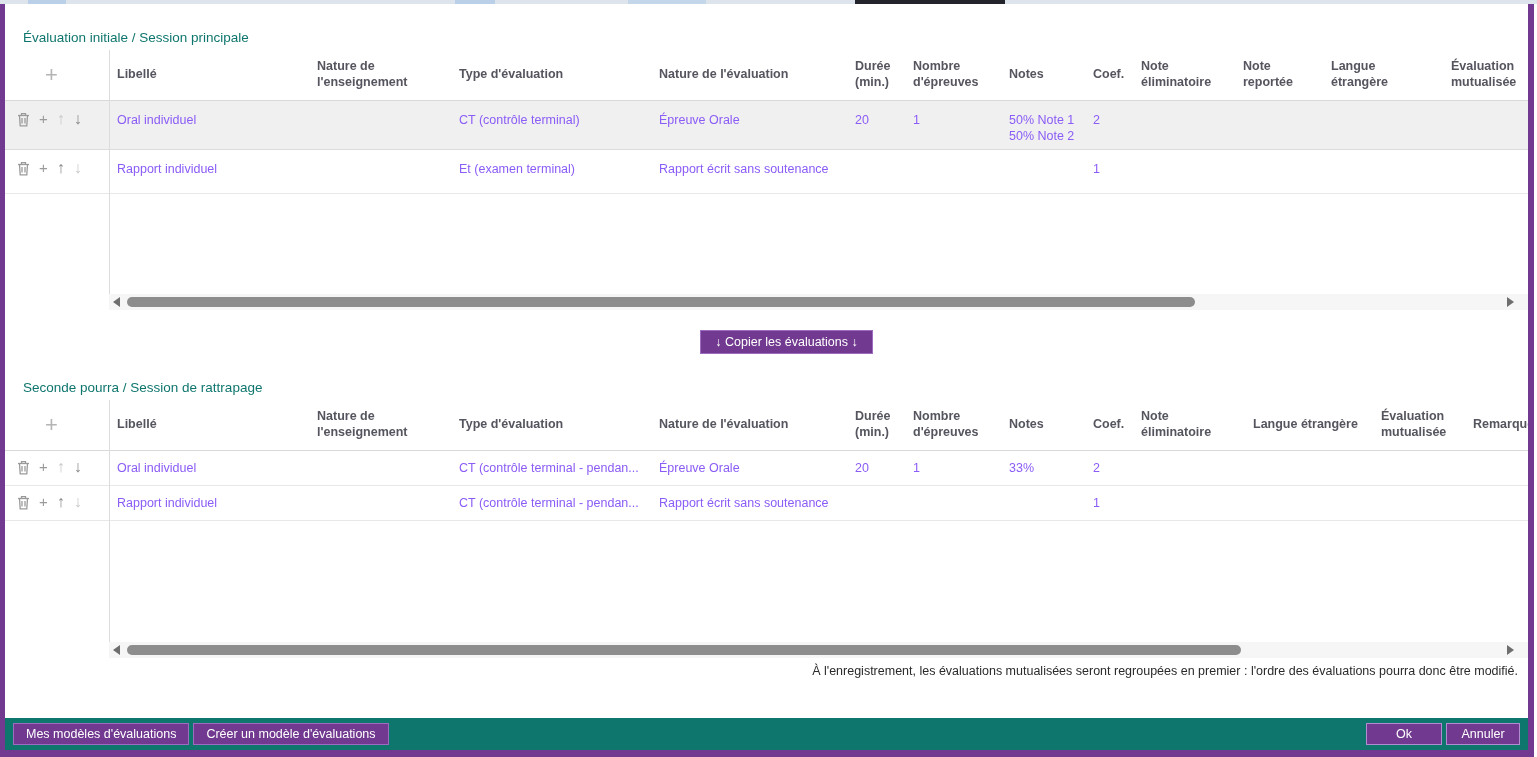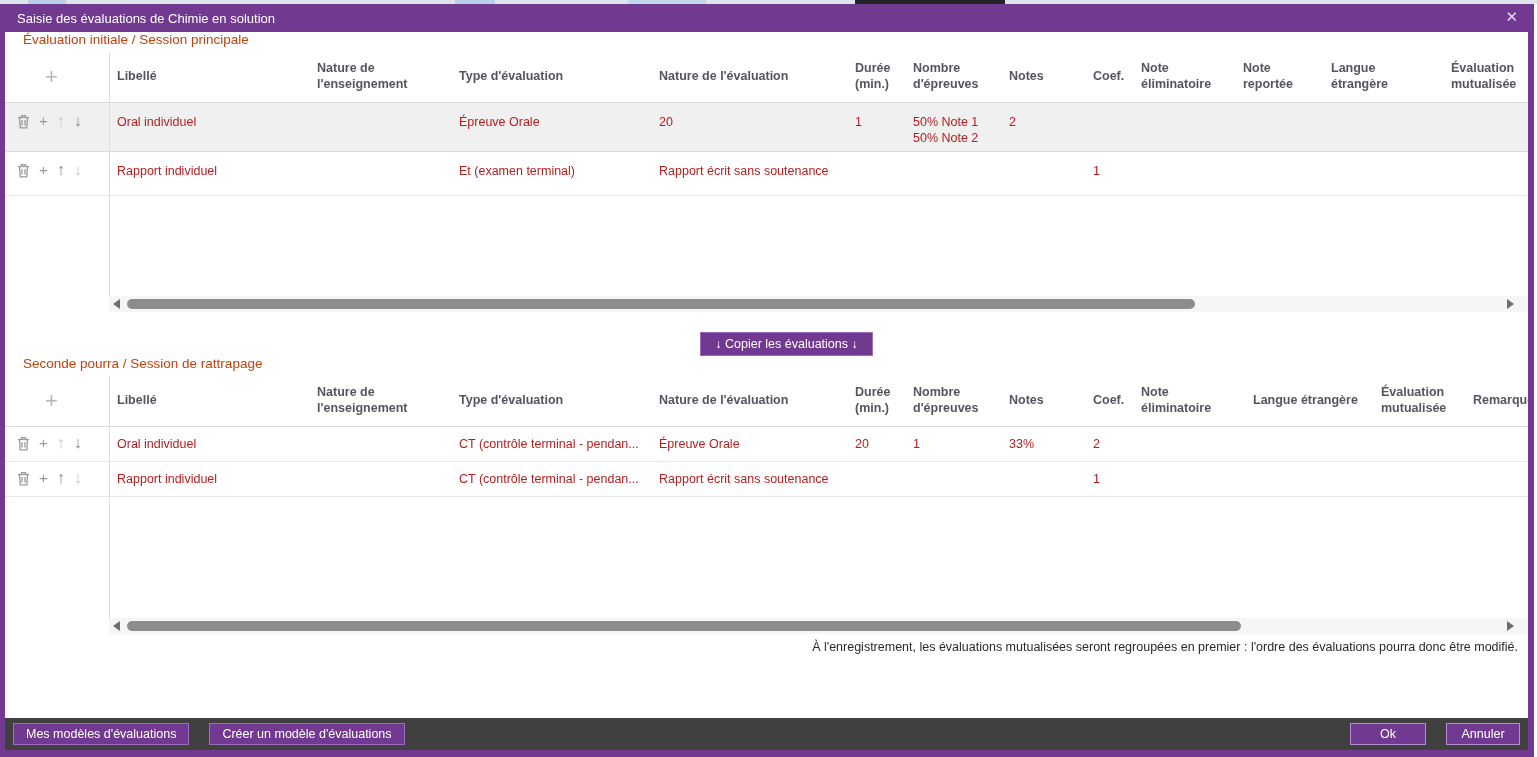--- a/index.html
+++ b/index.html
@@ -19,39 +19,39 @@
   .titlebar { height:28px; background:#71398f; color:#fff; font-size:13px; display:flex; align-items:center;
               padding:0 12px; flex:0 0 auto; position:relative; }
   .titlebar .close { position:absolute; right:10px; top:4px; font-size:15px; font-weight:bold; color:#ead9f5; cursor:pointer; }
 
   .content { flex:1 1 auto; background:#fff; position:relative; }
 
   .breadcrumb { margin:8px 8px 0 8px; height:26px; background:#f8f3da; font-size:12.5px; color:#1c1c24;
                 display:flex; align-items:center; padding:0 8px; white-space:nowrap; overflow:hidden; }
   .breadcrumb b { font-weight:bold; }
 
-  .section-title { margin:0 0 4px 18px; font-size:13.5px; color:#c2410c; height:16px; }
+  .section-title { margin:26px 0 4px 18px; font-size:13.5px; color:#0f766e; height:16px; }
 
   .tablewrap { position:relative; width:100%; }
   .tbl1 { height:244px; }
   .tbl2 { height:242px; }
   .vline { position:absolute; left:104px; top:0; bottom:0; width:1px; background:#dcdcdc; }
 
   .grid-row { display:grid; }
   .g1 { grid-template-columns:104px 200px 142px 200px 196px 58px 96px 84px 48px 102px 88px 120px 96px; }
   .g2 { grid-template-columns:104px 200px 142px 200px 196px 58px 96px 84px 48px 112px 128px 92px 74px; }
 
   .hdr { border-bottom:1px solid #d9d9d9; height:51px; }
   .hdr .hcell { font-size:12.5px; font-weight:bold; color:#55555f; padding:6px 8px 6px 8px; display:flex; align-items:center; line-height:1.25; }
   .hdr .iconcell { display:flex; align-items:center; }
   .plus-big { color:#b5b5b5; font-size:22px; font-weight:normal; margin-left:32px; line-height:1; cursor:pointer; }
 
   .row { border-bottom:1px solid #e8e8e8; background:#fff; }
   .row.selected { background:#f0f0f0; border-bottom:1px solid #dcdcdc; }
-  .row .cell { font-size:12.5px; color:#b91c1c; padding:12px 8px 6px 8px; line-height:1.25; white-space:pre-line; overflow:hidden; }
+  .row .cell { font-size:12.5px; color:#8b5cf6; padding:12px 8px 6px 8px; line-height:1.25; white-space:pre-line; overflow:hidden; }
   .r-tall { height:49px; }
   .r-med  { height:44px; }
   .r-sm   { height:35px; }
   .r-sm .cell { padding-top:10px; }
 
   .rowicons { display:flex; align-items:flex-start; gap:9px; padding:10px 0 0 12px; }
   .r-sm .rowicons { padding-top:8px; }
   .ic { font-size:15px; line-height:1; cursor:pointer; color:#9a9a9a; }
   .ic.arrow { font-size:16px; font-weight:bold; }
   .ic.on  { color:#8a8a8a; }
@@ -66,45 +66,41 @@
   .thumb-1 { width:1068px; }
   .thumb-2 { width:1114px; }
 
   .copy-row { height:24px; margin-top:20px; display:flex; justify-content:center; }
   .btn { background:#71398f; color:#fff; border:1px solid #9d6cc0; font-size:12.5px; padding:3px 12px;
          font-family:inherit; cursor:pointer; }
   .copy-btn { padding:3px 14px;margin-left:40px; }
 
   .note-row { margin:6px 10px 0 0; text-align:right; font-size:12.5px; color:#2a2a2a; height:18px; }
 
-  .footerbar { flex:0 0 auto; height:32px; background:#404040; display:flex; align-items:center; padding:0 8px; gap:20px; }
+  .footerbar { flex:0 0 auto; height:32px; background:#0f766e; display:flex; align-items:center; padding:0 8px; gap:4px; }
   .footerbar .spacer { flex:1 1 auto; }
   .btn-ok { min-width:76px; text-align:center; border-color:#b18cd0;margin-left:36px; }
   .btn-annuler { min-width:74px; text-align:center; border-color:#b18cd0; }
 
   .bottom-strip { flex:0 0 auto; height:7px; background:#71398f; }
 </style>
 </head>
 <body>
 
 <div class="screen">
 
   <div class="top-strip">
     <div class="frag" style="left:28px;width:38px;background:#b9d0e8;"></div>
     <div class="frag" style="left:455px;width:40px;background:#b9d0e8;"></div>
     <div class="frag" style="left:628px;width:78px;background:#c4d7ea;"></div>
     <div class="frag" style="left:855px;width:150px;background:#23232b;"></div>
   </div>
 
   <div class="modal">
 
-    <div class="titlebar">
-      <span>Saisie des évaluations de Chimie en solution</span>
-      <span class="close">✕</span>
-    </div>
 
     <div class="content">
 
 
       <div class="section-title">Évaluation initiale / Session principale</div>
 
       <div class="tablewrap tbl1">
         <div class="vline"></div>
 
         <div class="grid-row g1 hdr">
@@ -136,20 +132,21 @@
                     <path d="M5 6v5.5M8 6v5.5"></path>
                   </g>
                 </svg>
               </span>
             <span class="ic">+</span>
             <span class="ic arrow off">↑</span>
             <span class="ic arrow on">↓</span>
           </div>
           <div class="cell">Oral individuel</div>
           <div class="cell"></div>
+          <div class="cell">CT (contrôle terminal)</div>
           <div class="cell">Épreuve Orale</div>
           <div class="cell">20</div>
           <div class="cell">1</div>
           <div class="cell">50% Note 1
 50% Note 2</div>
           <div class="cell">2</div>
           <div class="cell"></div>
           <div class="cell"></div>
           <div class="cell"></div>
           <div class="cell"></div>

